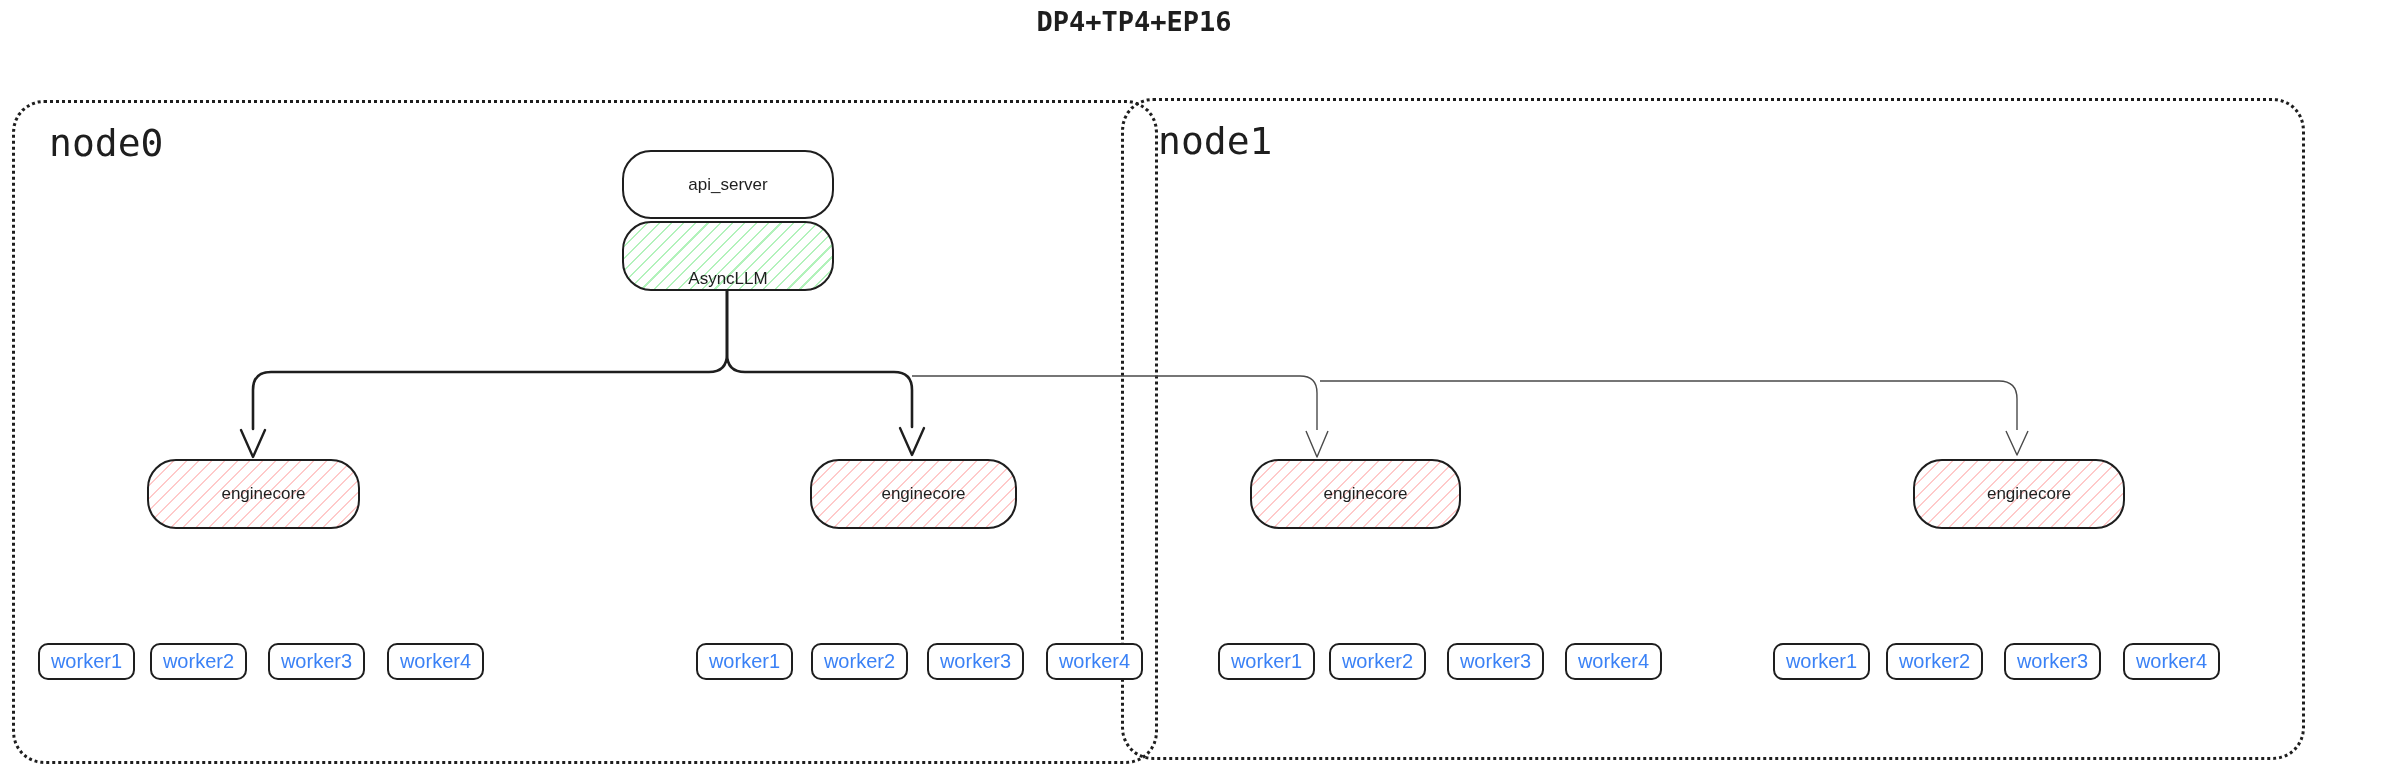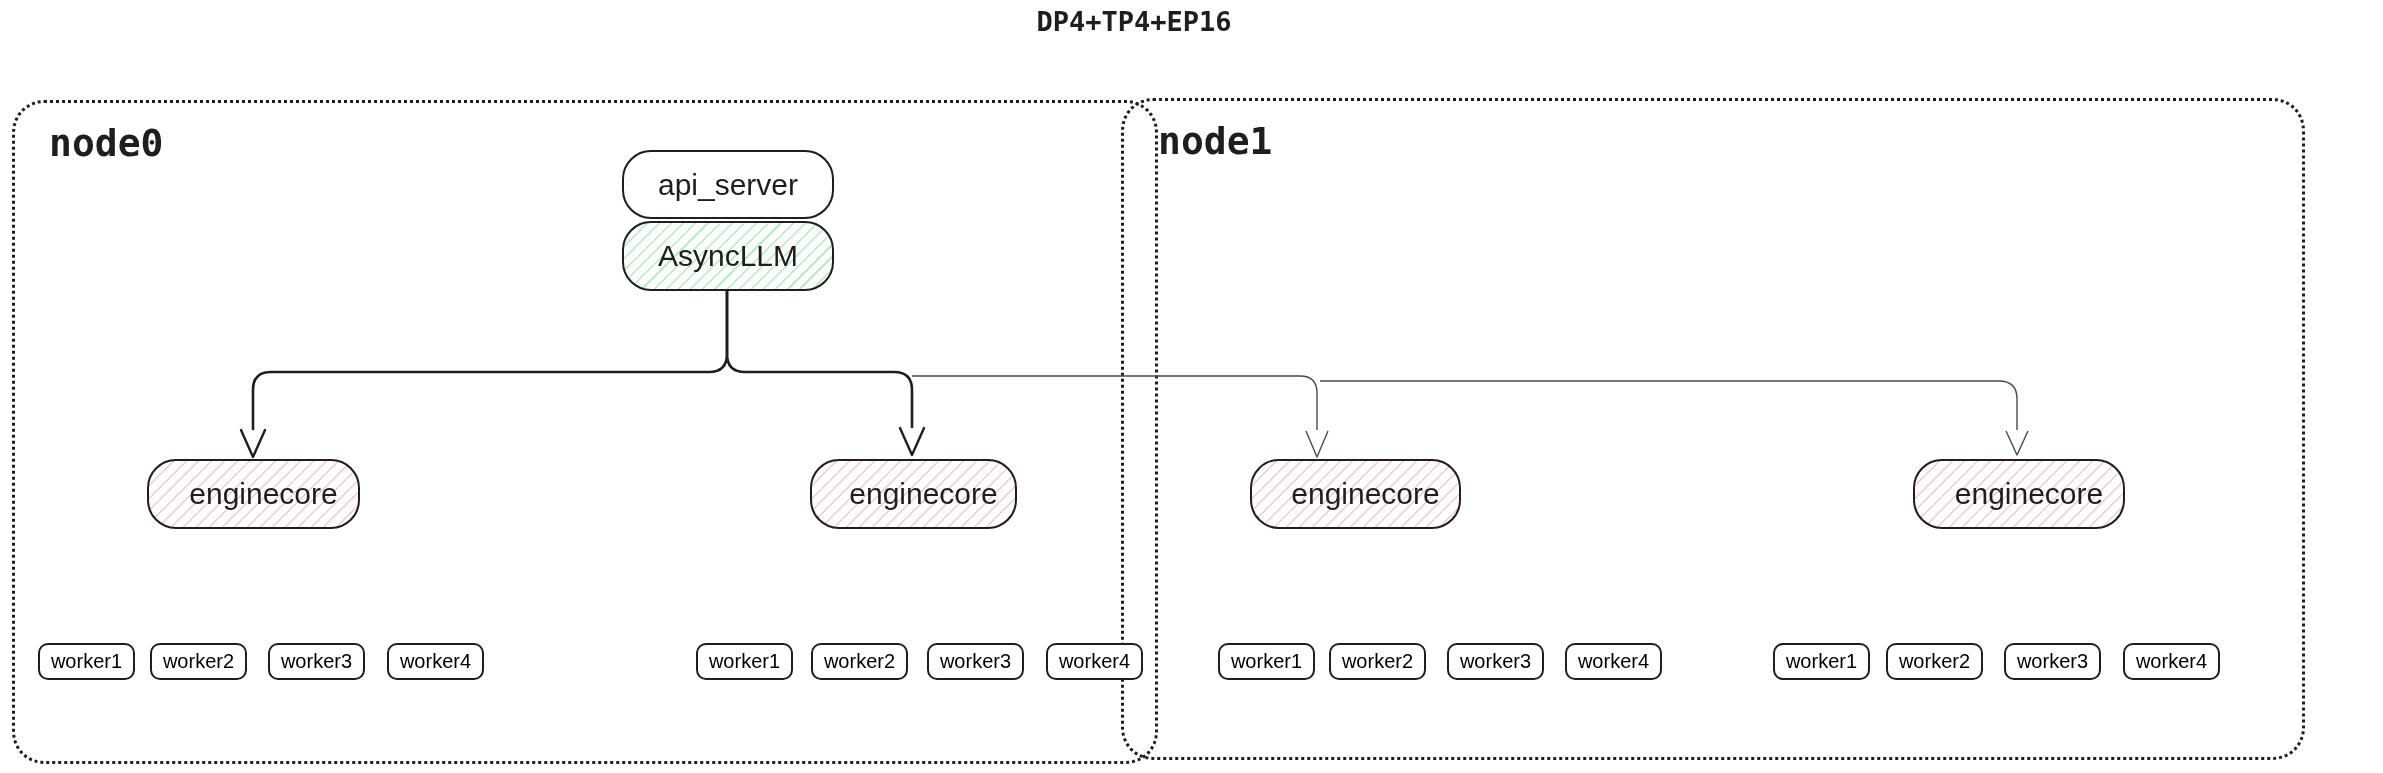--- a/index.html
+++ b/index.html
@@ -12,53 +12,54 @@
     font-family:"DejaVu Sans Mono", monospace; font-weight:bold; font-size:27px;
     letter-spacing:0px; color:#1e1e1e;
   }
   .node-container {
     position:absolute; border:3px dotted #1e1e1e; border-radius:32px; background:transparent;
   }
   .node0 { left:12px; top:100px; width:1140px; height:658px; }
   .node1 { left:1121px; top:98px; width:1178px; height:656px; }
   .node-label {
     position:absolute; left:34px; top:18px;
-    font-family:"DejaVu Sans Mono", monospace; font-weight:bold; font-size:38px; color:#1e1e1e;
+    font-family:"DejaVu Sans Mono", monospace; font-weight:normal; font-size:38px; color:#1e1e1e;
   }
   .box {
     position:absolute; box-sizing:border-box; background:#ffffff;
     border:2.4px solid #1e1e1e; border-radius:29px;
     display:flex; align-items:center; justify-content:center;
-    font-size:30px; color:#1e1e1e; white-space:nowrap;
+    font-size:17px; color:#1e1e1e; white-space:nowrap;
   }
   .api-server { left:622px; top:150px; width:212px; height:69px; z-index:3; }
   .async-llm {
     left:622px; top:221px; width:212px; height:70px; z-index:3;
     background:
       repeating-linear-gradient(135deg, rgba(178,242,187,0) 0px, rgba(178,242,187,0) 7px,
         #b2f2bb 7px, #b2f2bb 8.6px),
       #ffffff;
+    align-items: flex-end;
   }
   .enginecore {
     height:70px; top:459px; z-index:3;
     background:
       repeating-linear-gradient(135deg, rgba(255,201,201,0) 0px, rgba(255,201,201,0) 7.6px,
         #ffc9c9 7.6px, #ffc9c9 9px),
       #ffffff;
     padding-left: 20px;
   }
   .ec1 { left:147px;  width:213px; }
   .ec2 { left:810px;  width:207px; }
   .ec3 { left:1250px; width:211px; }
   .ec4 { left:1913px; width:212px; }
   .worker {
     position:absolute; box-sizing:border-box; top:643px; width:97px; height:37px;
     background:#ffffff; border:2.2px solid #1e1e1e; border-radius:10px;
     display:flex; align-items:center; justify-content:center;
-    font-size:20px; color:#000000; z-index:3; white-space:nowrap;
+    font-size:20px; color:#3b82f6; z-index:3; white-space:nowrap;
   }
   .connectors { position:absolute; left:0; top:0; z-index:2; pointer-events:none; }
 </style>
 </head>
 <body>
 
 <div class="canvas">
 
   <div class="title">DP4+TP4+EP16</div>
 

